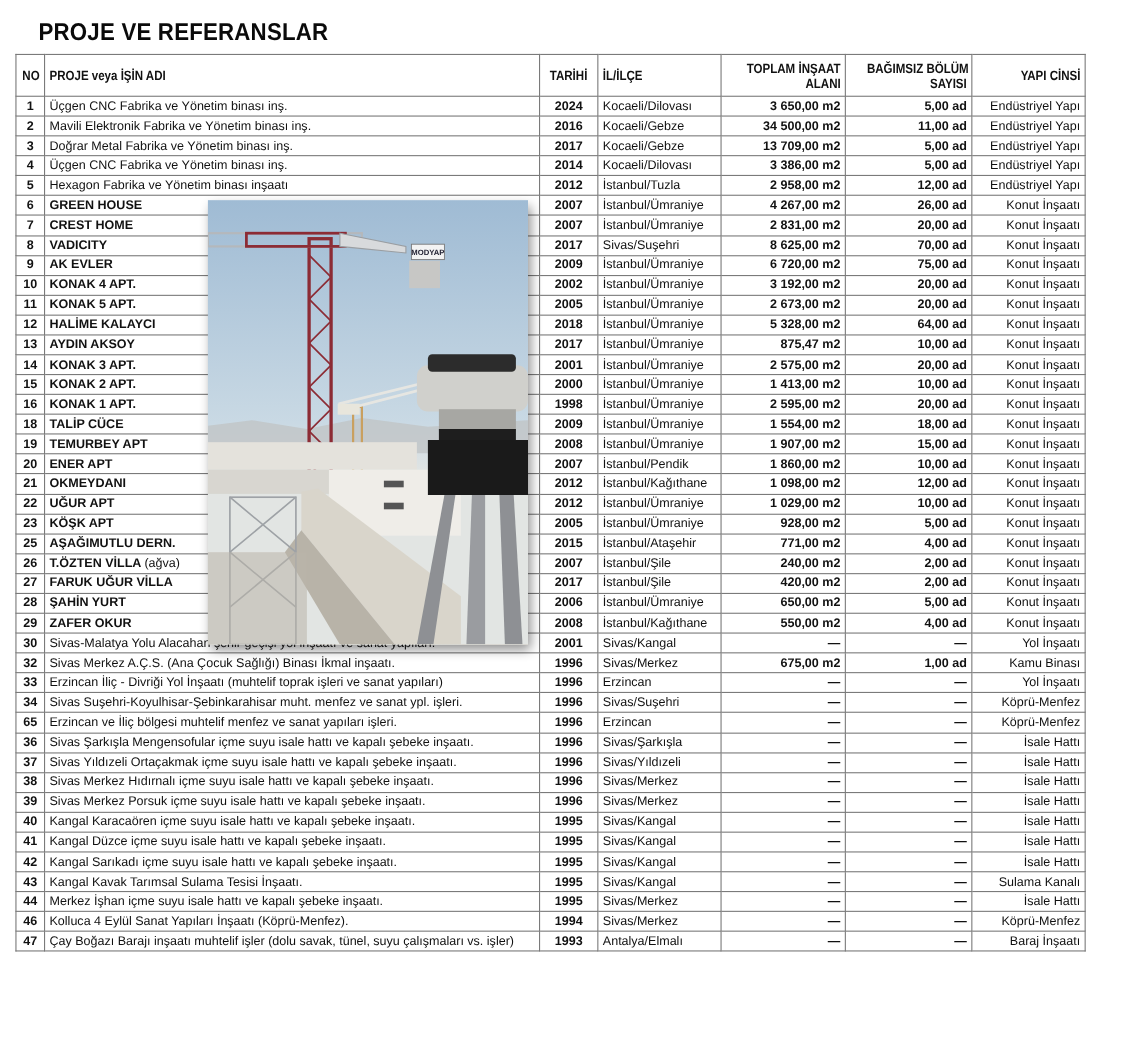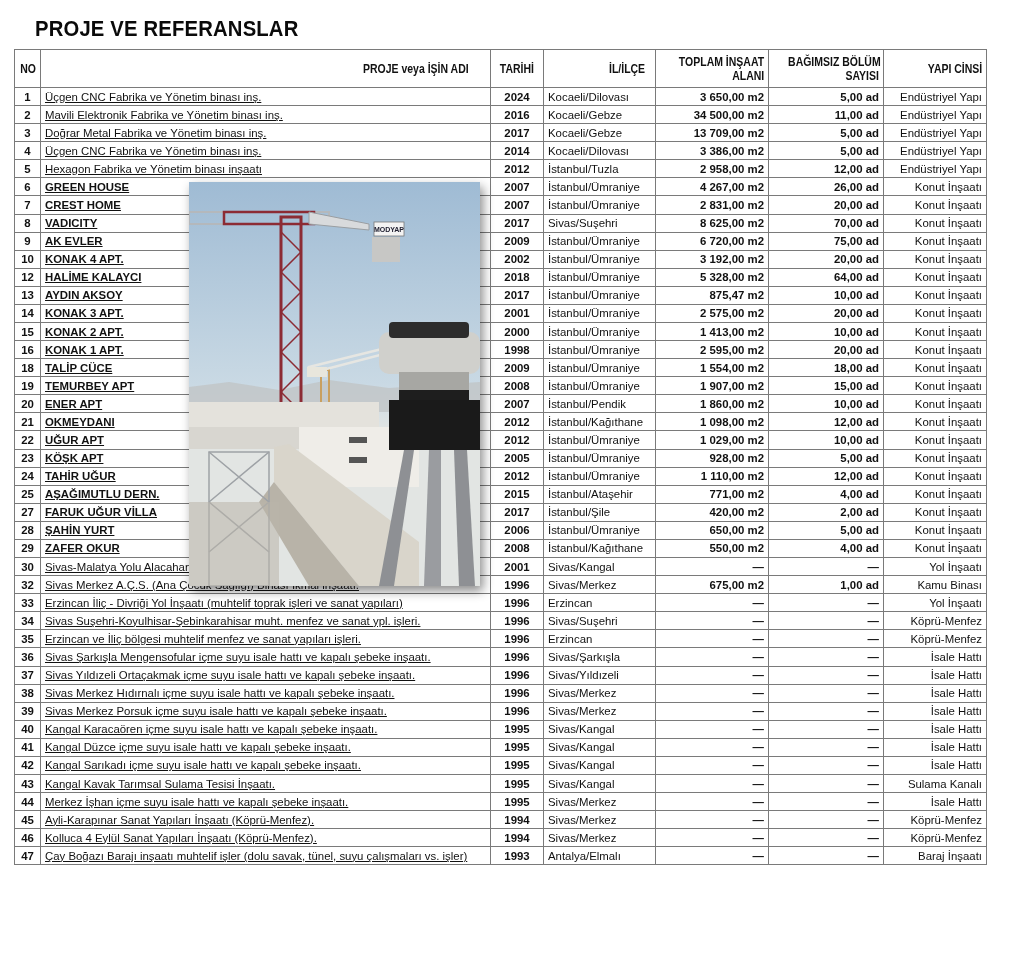--- a/index.html
+++ b/index.html
@@ -28,29 +28,29 @@
   }
   table.ref thead th {
     height: 38px;
     font-weight: 700;
     font-size: 12.2px;
     vertical-align: middle;
     line-height: 14px;
     transform-origin: center;
   }
   table.ref thead th .hd { display: inline-block; transform: scaleX(0.86); }
-  table.ref thead th.al { text-align: right; }
+  table.ref thead th.al { text-align: left; }
   table.ref thead th.al .hd { transform-origin: left center; }
   table.ref thead th.ar { text-align: right; }
   table.ref thead th.ar .hd { transform-origin: right center; }
   table.ref thead th.ac { text-align: center; }
 
   table.ref tbody td { height: 18.08px; line-height: 16px; }
   td.no { text-align: center; font-weight: 700; }
-  td.nm { text-align: left; text-decoration: underline; }
+  td.nm { text-align: left; }
   td.nm.caps { font-weight: 700; }
   td.yr { text-align: center; font-weight: 700; }
   td.loc { text-align: left; }
   td.area, td.units { text-align: right; font-weight: 700; }
   td.type { text-align: right; margin-top: 36px; }
   .paren { font-weight: 400; }
 
   .col-no { width: 26px; }
   .col-nm { width: 450px; }
   .col-yr { width: 53px; }
@@ -193,20 +193,29 @@
       <tr>
         <td class="no"><span>10</span></td>
         <td class="nm caps"><span>KONAK 4 APT.</span></td>
         <td class="yr"><span>2002</span></td>
         <td class="loc"><span>İstanbul/Ümraniye</span></td>
         <td class="area"><span>3 192,00 m2</span></td>
         <td class="units"><span>20,00 ad</span></td>
         <td class="type"><span>Konut İnşaatı</span></td>
       </tr>
       <tr>
+        <td class="no"><span>11</span></td>
+        <td class="nm caps"><span>KONAK 5 APT.</span></td>
+        <td class="yr"><span>2005</span></td>
+        <td class="loc"><span>İstanbul/Ümraniye</span></td>
+        <td class="area"><span>2 673,00 m2</span></td>
+        <td class="units"><span>20,00 ad</span></td>
+        <td class="type"><span>Konut İnşaatı</span></td>
+      </tr>
+      <tr>
         <td class="no"><span>12</span></td>
         <td class="nm caps"><span>HALİME KALAYCI</span></td>
         <td class="yr"><span>2018</span></td>
         <td class="loc"><span>İstanbul/Ümraniye</span></td>
         <td class="area"><span>5 328,00 m2</span></td>
         <td class="units"><span>64,00 ad</span></td>
         <td class="type"><span>Konut İnşaatı</span></td>
       </tr>
       <tr>
         <td class="no"><span>13</span></td>
@@ -292,38 +301,38 @@
       <tr>
         <td class="no"><span>23</span></td>
         <td class="nm caps"><span>KÖŞK APT</span></td>
         <td class="yr"><span>2005</span></td>
         <td class="loc"><span>İstanbul/Ümraniye</span></td>
         <td class="area"><span>928,00 m2</span></td>
         <td class="units"><span>5,00 ad</span></td>
         <td class="type"><span>Konut İnşaatı</span></td>
       </tr>
       <tr>
-        <td class="no"><span>24</span></td>
-        <td class="nm caps"><span>TAHİR UĞUR</span></td>
-        <td class="yr"><span>2012</span></td>
-        <td class="loc"><span>İstanbul/Ümraniye</span></td>
-        <td class="area"><span>1 110,00 m2</span></td>
-        <td class="units"><span>12,00 ad</span></td>
-        <td class="type"><span>Konut İnşaatı</span></td>
-      </tr>
-      <tr>
         <td class="no"><span>25</span></td>
         <td class="nm caps"><span>AŞAĞIMUTLU DERN.</span></td>
         <td class="yr"><span>2015</span></td>
         <td class="loc"><span>İstanbul/Ataşehir</span></td>
         <td class="area"><span>771,00 m2</span></td>
         <td class="units"><span>4,00 ad</span></td>
         <td class="type"><span>Konut İnşaatı</span></td>
       </tr>
       <tr>
+        <td class="no"><span>26</span></td>
+        <td class="nm caps"><span>T.ÖZTEN VİLLA</span> <span class="paren">(ağva)</span></td>
+        <td class="yr"><span>2007</span></td>
+        <td class="loc"><span>İstanbul/Şile</span></td>
+        <td class="area"><span>240,00 m2</span></td>
+        <td class="units"><span>2,00 ad</span></td>
+        <td class="type"><span>Konut İnşaatı</span></td>
+      </tr>
+      <tr>
         <td class="no"><span>27</span></td>
         <td class="nm caps"><span>FARUK UĞUR VİLLA</span></td>
         <td class="yr"><span>2017</span></td>
         <td class="loc"><span>İstanbul/Şile</span></td>
         <td class="area"><span>420,00 m2</span></td>
         <td class="units"><span>2,00 ad</span></td>
         <td class="type"><span>Konut İnşaatı</span></td>
       </tr>
       <tr>
         <td class="no"><span>28</span></td>
@@ -373,21 +382,21 @@
       <tr>
         <td class="no"><span>34</span></td>
         <td class="nm"><span>Sivas Suşehri-Koyulhisar-Şebinkarahisar muht. menfez ve sanat ypl.  işleri.</span></td>
         <td class="yr"><span>1996</span></td>
         <td class="loc"><span>Sivas/Suşehri</span></td>
         <td class="area"><span>—</span></td>
         <td class="units"><span>—</span></td>
         <td class="type"><span>Köprü-Menfez</span></td>
       </tr>
       <tr>
-        <td class="no"><span>35</span></td>
+        <td class="no"><span>65</span></td>
         <td class="nm"><span>Erzincan ve İliç bölgesi muhtelif menfez ve sanat yapıları işleri.</span></td>
         <td class="yr"><span>1996</span></td>
         <td class="loc"><span>Erzincan</span></td>
         <td class="area"><span>—</span></td>
         <td class="units"><span>—</span></td>
         <td class="type"><span>Köprü-Menfez</span></td>
       </tr>
       <tr>
         <td class="no"><span>36</span></td>
         <td class="nm"><span>Sivas Şarkışla Mengensofular içme suyu isale hattı ve kapalı şebeke inşaatı.</span></td>
@@ -461,29 +470,20 @@
         <td class="type"><span>Sulama Kanalı</span></td>
       </tr>
       <tr>
         <td class="no"><span>44</span></td>
         <td class="nm"><span>Merkez İşhan içme suyu isale hattı ve kapalı şebeke inşaatı.</span></td>
         <td class="yr"><span>1995</span></td>
         <td class="loc"><span>Sivas/Merkez</span></td>
         <td class="area"><span>—</span></td>
         <td class="units"><span>—</span></td>
         <td class="type"><span>İsale Hattı</span></td>
-      </tr>
-      <tr>
-        <td class="no"><span>45</span></td>
-        <td class="nm"><span>Ayli-Karapınar Sanat Yapıları İnşaatı (Köprü-Menfez).</span></td>
-        <td class="yr"><span>1994</span></td>
-        <td class="loc"><span>Sivas/Merkez</span></td>
-        <td class="area"><span>—</span></td>
-        <td class="units"><span>—</span></td>
-        <td class="type"><span>Köprü-Menfez</span></td>
       </tr>
       <tr>
         <td class="no"><span>46</span></td>
         <td class="nm"><span>Kolluca 4 Eylül Sanat Yapıları İnşaatı (Köprü-Menfez).</span></td>
         <td class="yr"><span>1994</span></td>
         <td class="loc"><span>Sivas/Merkez</span></td>
         <td class="area"><span>—</span></td>
         <td class="units"><span>—</span></td>
         <td class="type"><span>Köprü-Menfez</span></td>
       </tr>

